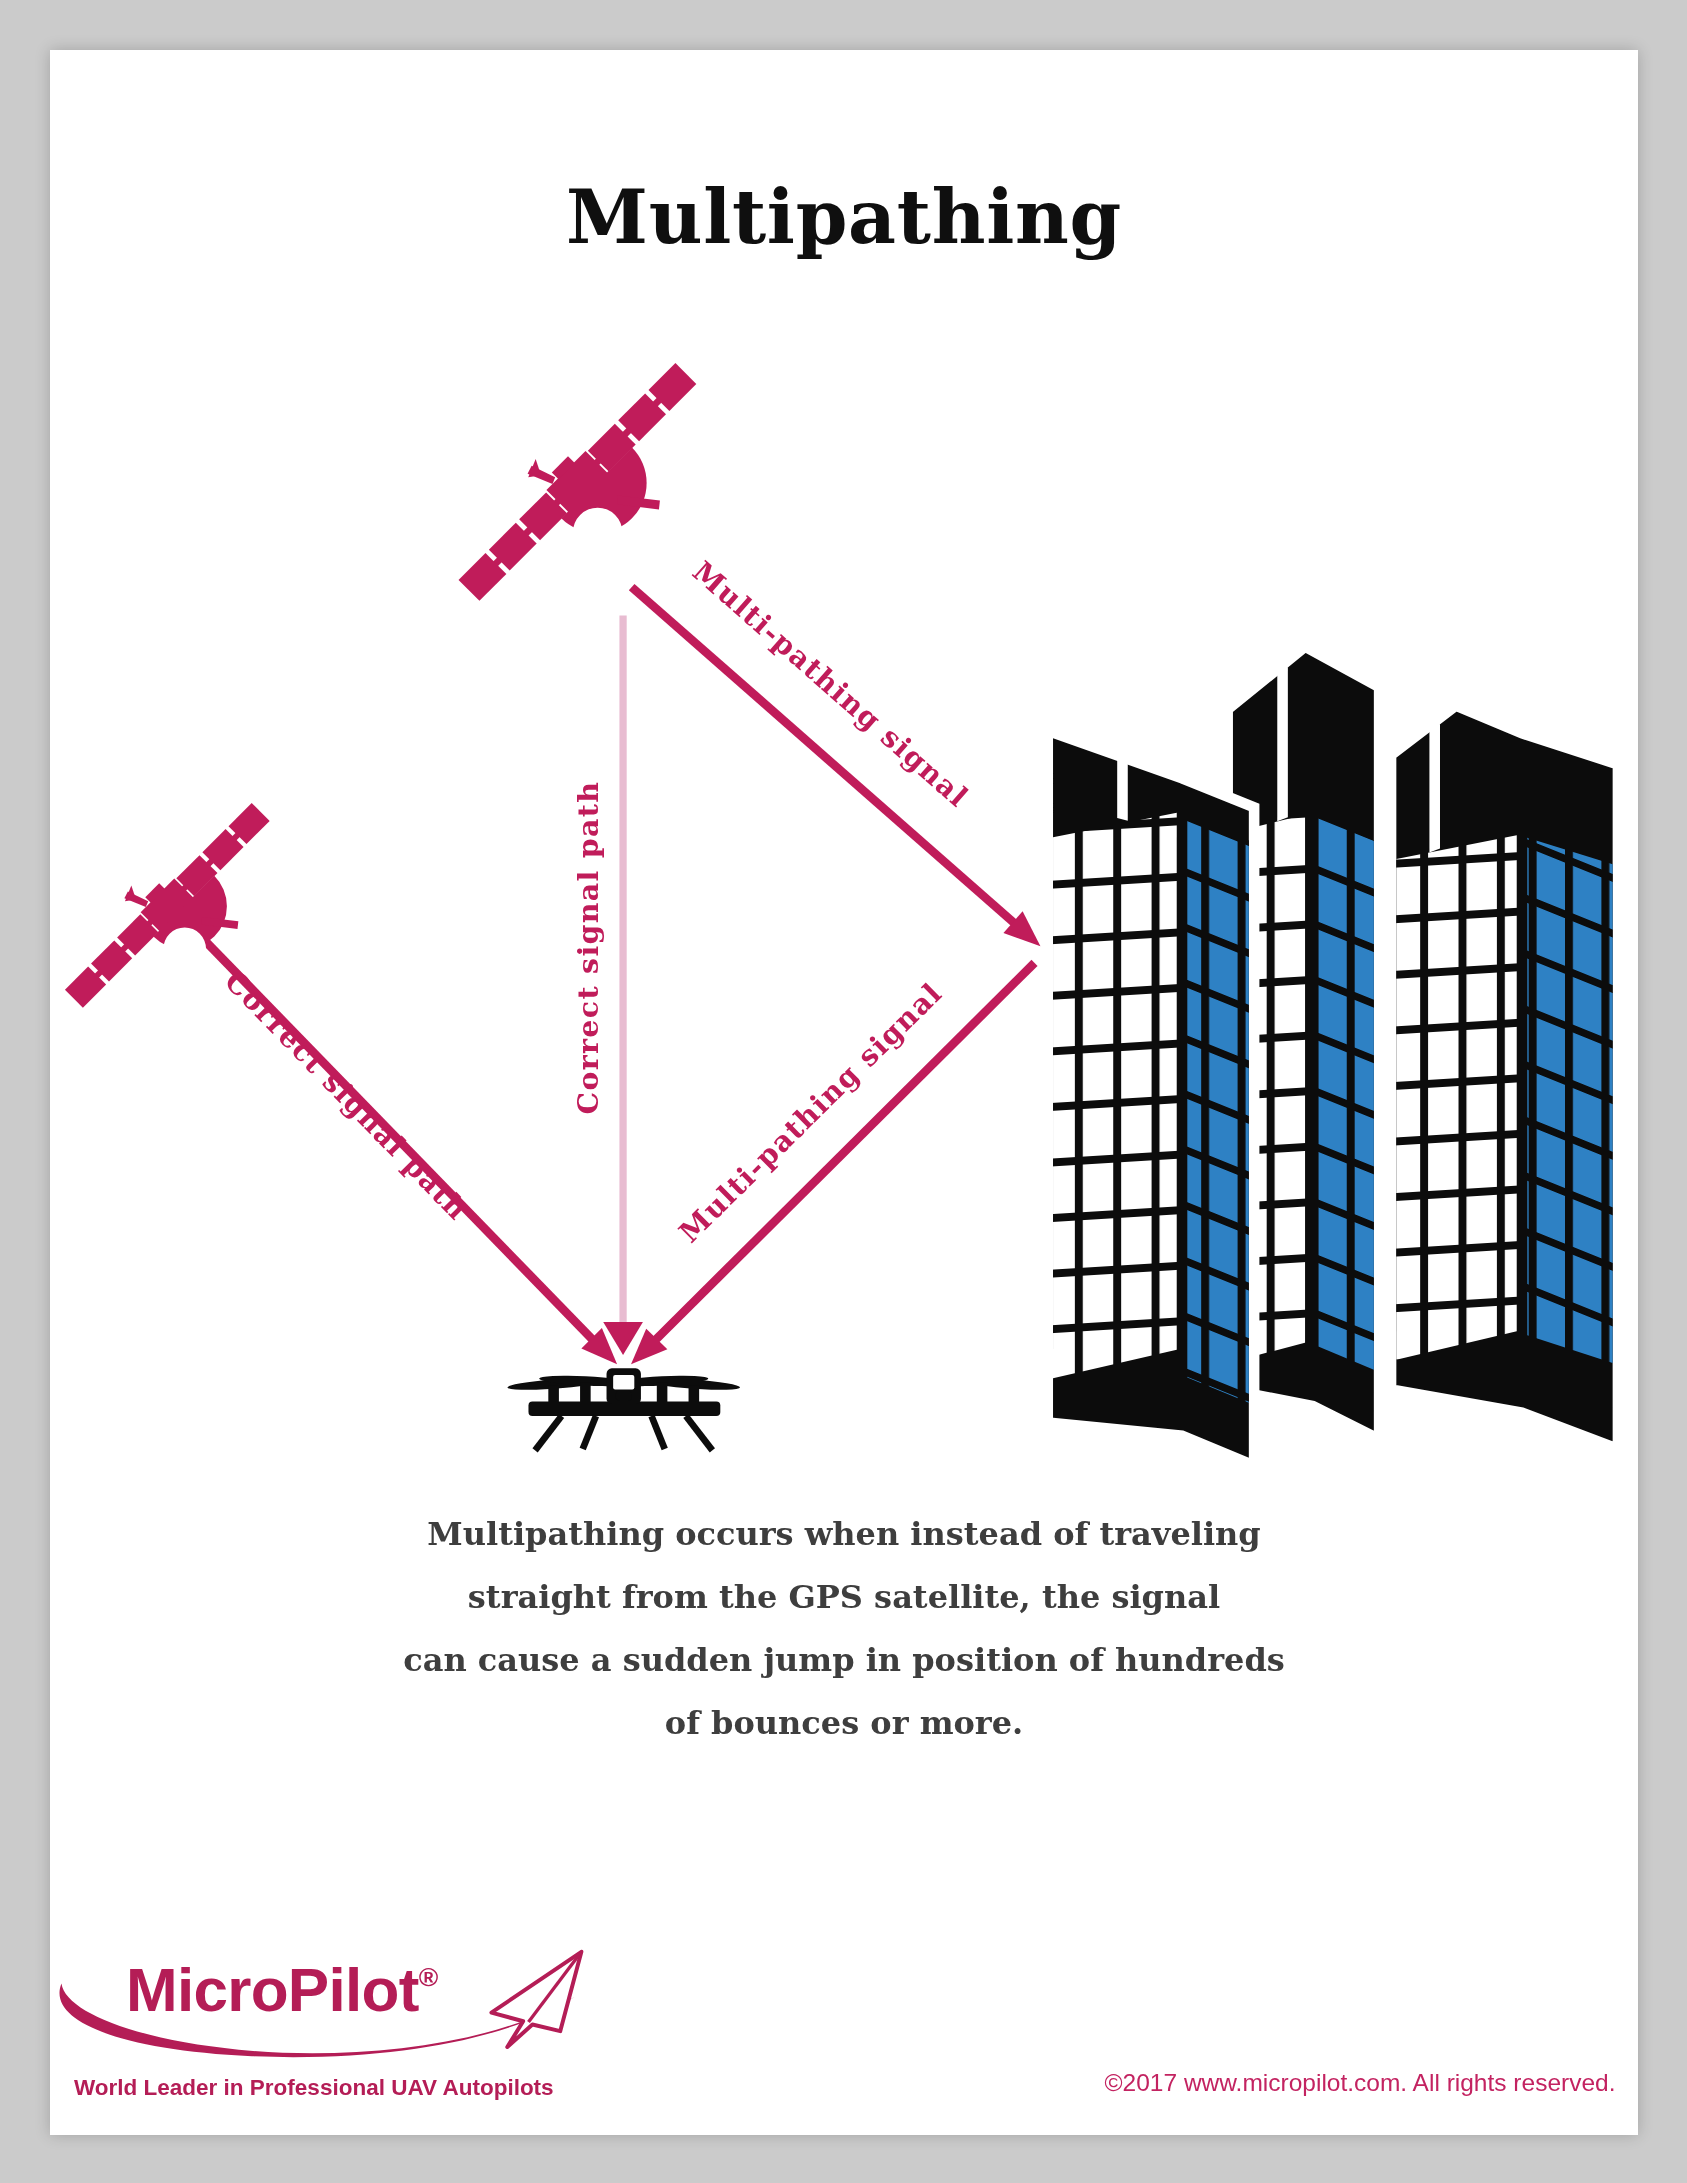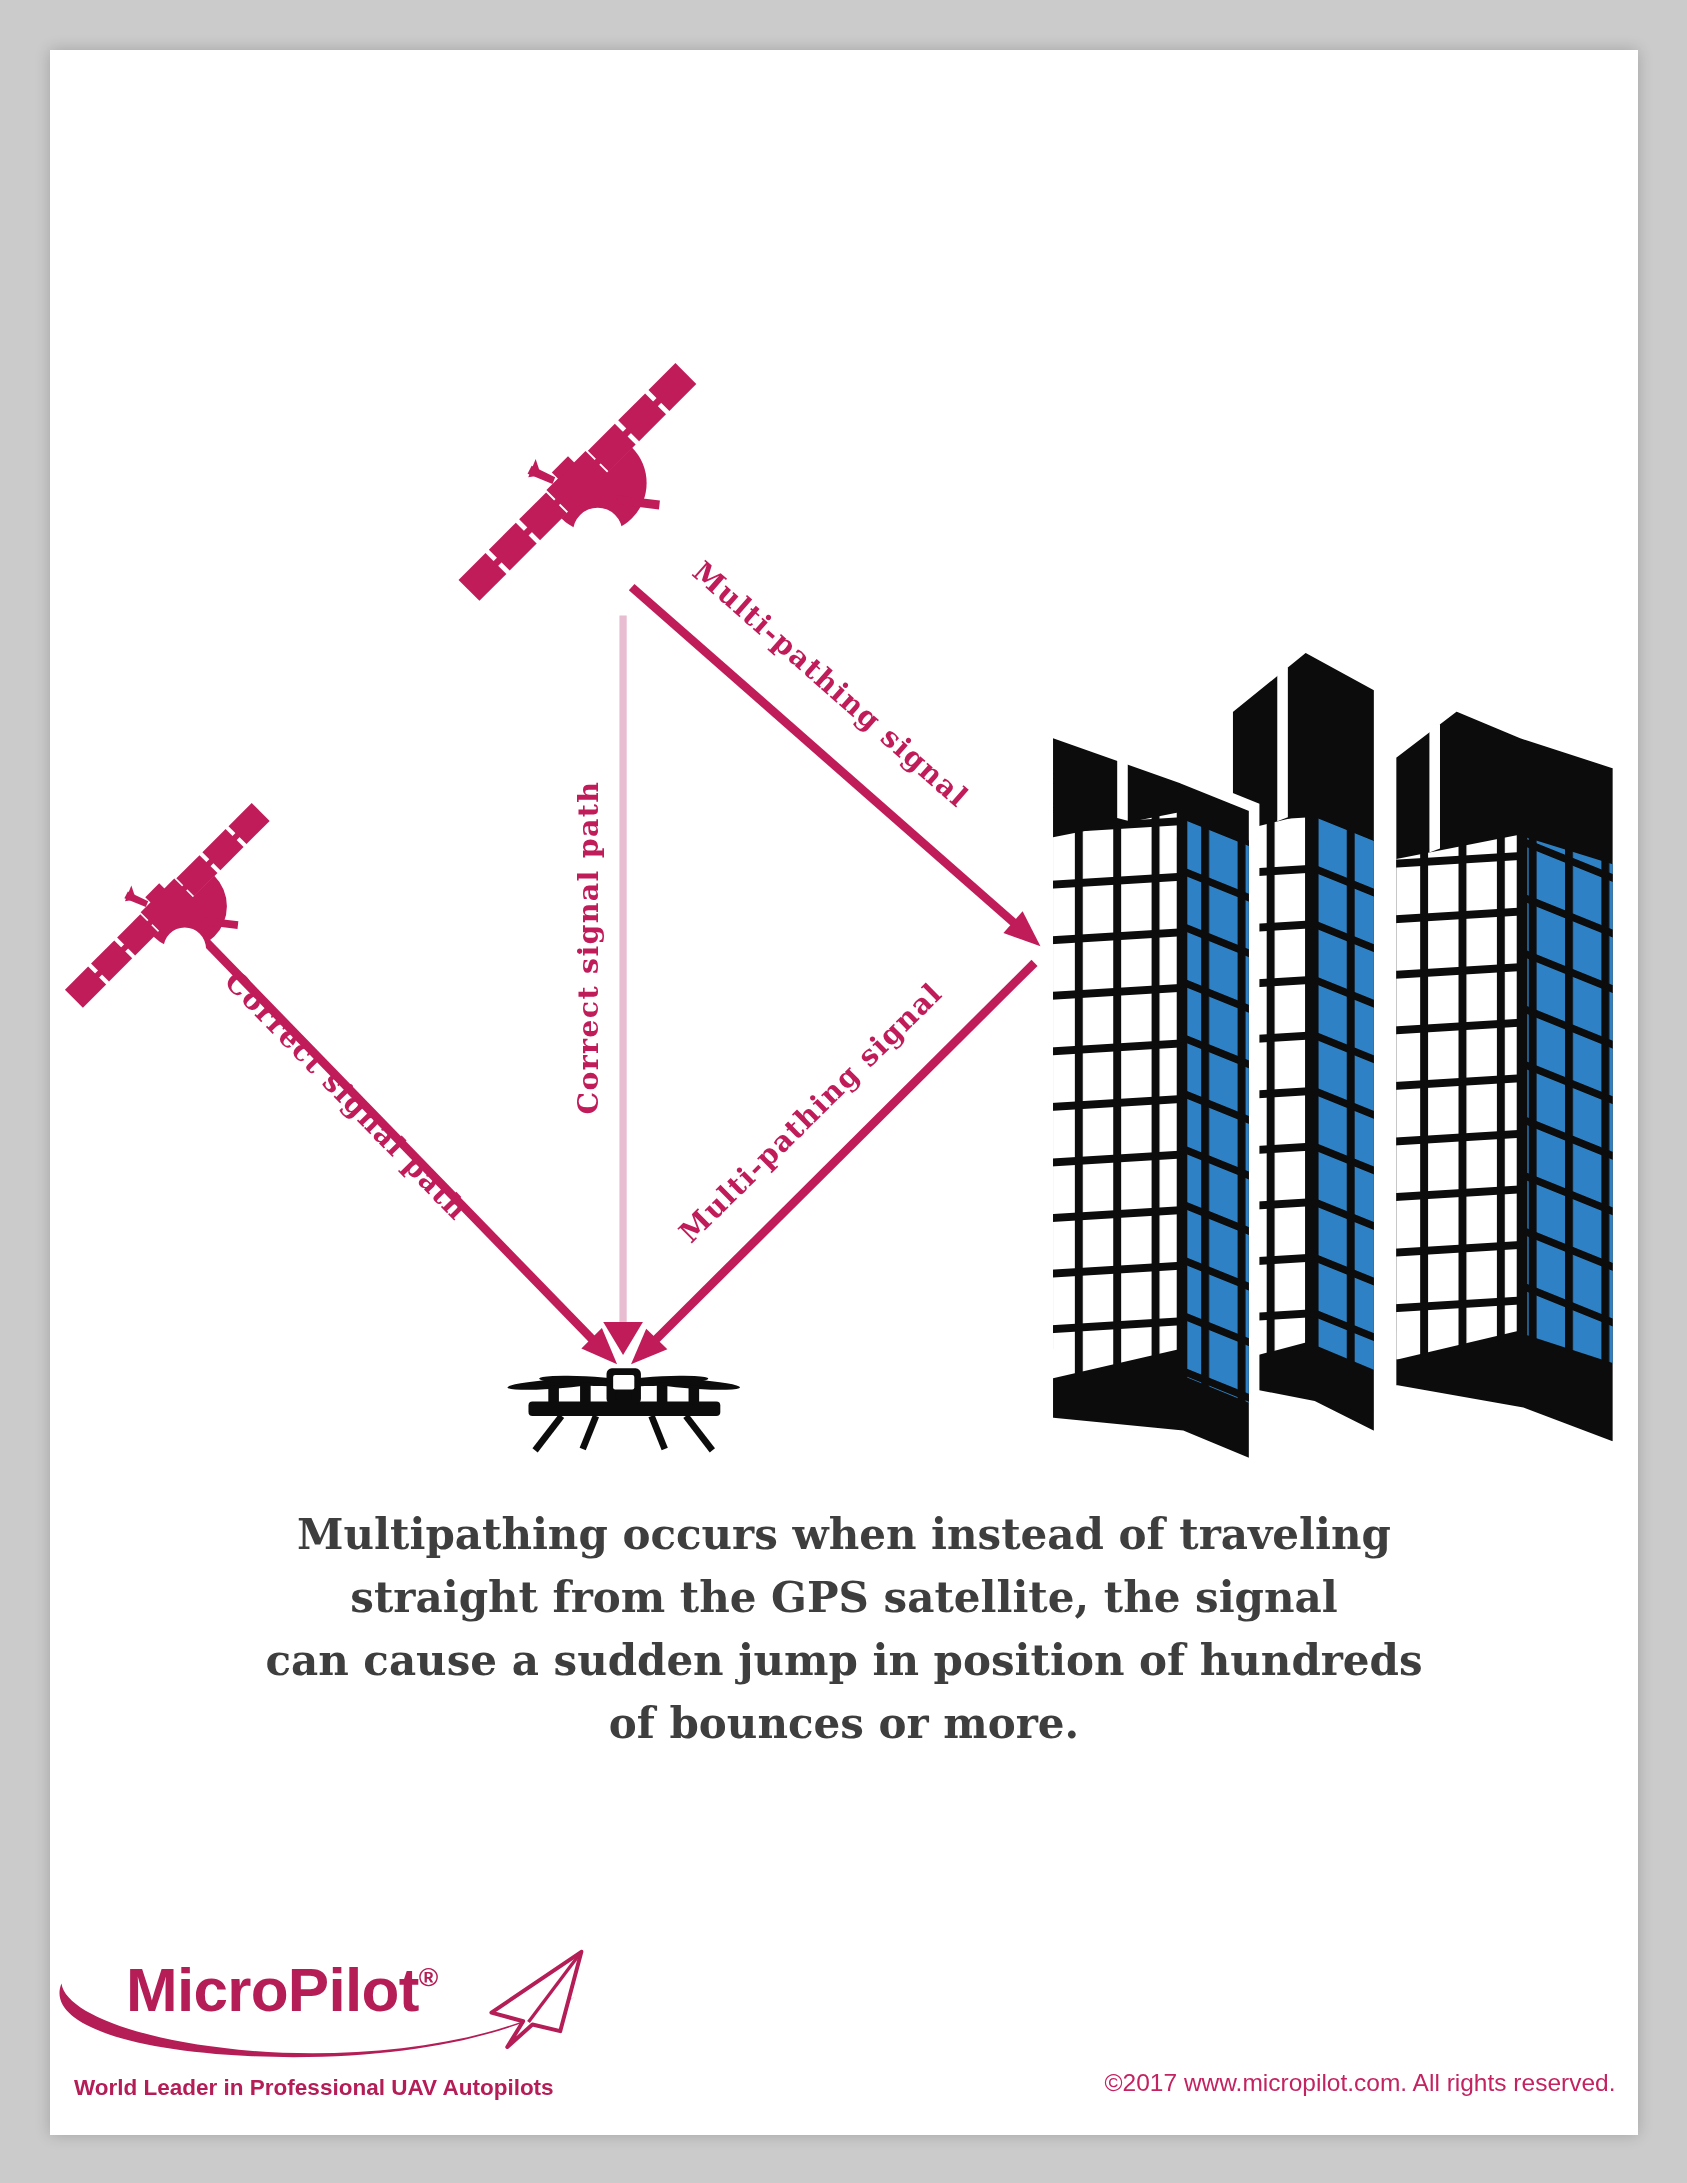--- a/index.html
+++ b/index.html
@@ -24,21 +24,21 @@
     z-index:3;
   }
   .diagram-svg{
     position:absolute;left:0;top:0;z-index:2;
   }
   .body-text{
     position:absolute;top:1453px;left:0;width:100%;
     text-align:center;
     font-family:"DejaVu Serif", serif;
     font-weight:bold;
-    font-size:42px;
+    font-size:32px;
     line-height:63px;
     color:#3e3e3e;
     z-index:3;
   }
   .logo-text{
     position:absolute;left:76px;top:1904px;
     font-family:"Liberation Sans", sans-serif;
     font-weight:bold;
     font-size:62px;
     color:#b41d56;
@@ -70,20 +70,21 @@
     font-size:43px;
     letter-spacing:2px;
     fill:#c01c5a;
   }
 </style>
 </head>
 <body>
 
 <div class="page">
 
+  <div class="page-title">Multipathing</div>
 
   <svg class="diagram-svg" width="1588" height="2085" viewBox="75 75 2400 3152" xmlns="http://www.w3.org/2000/svg">
 
     <defs>
 
       <g id="sat">
         <rect x="-300" y="-7" width="600" height="14" fill="#c01c5a"></rect>
         <rect x="-322" y="-31" width="80" height="62" fill="#c01c5a"></rect>
         <rect x="-232" y="-31" width="80" height="62" fill="#c01c5a"></rect>
         <rect x="-142" y="-31" width="80" height="62" fill="#c01c5a"></rect>

